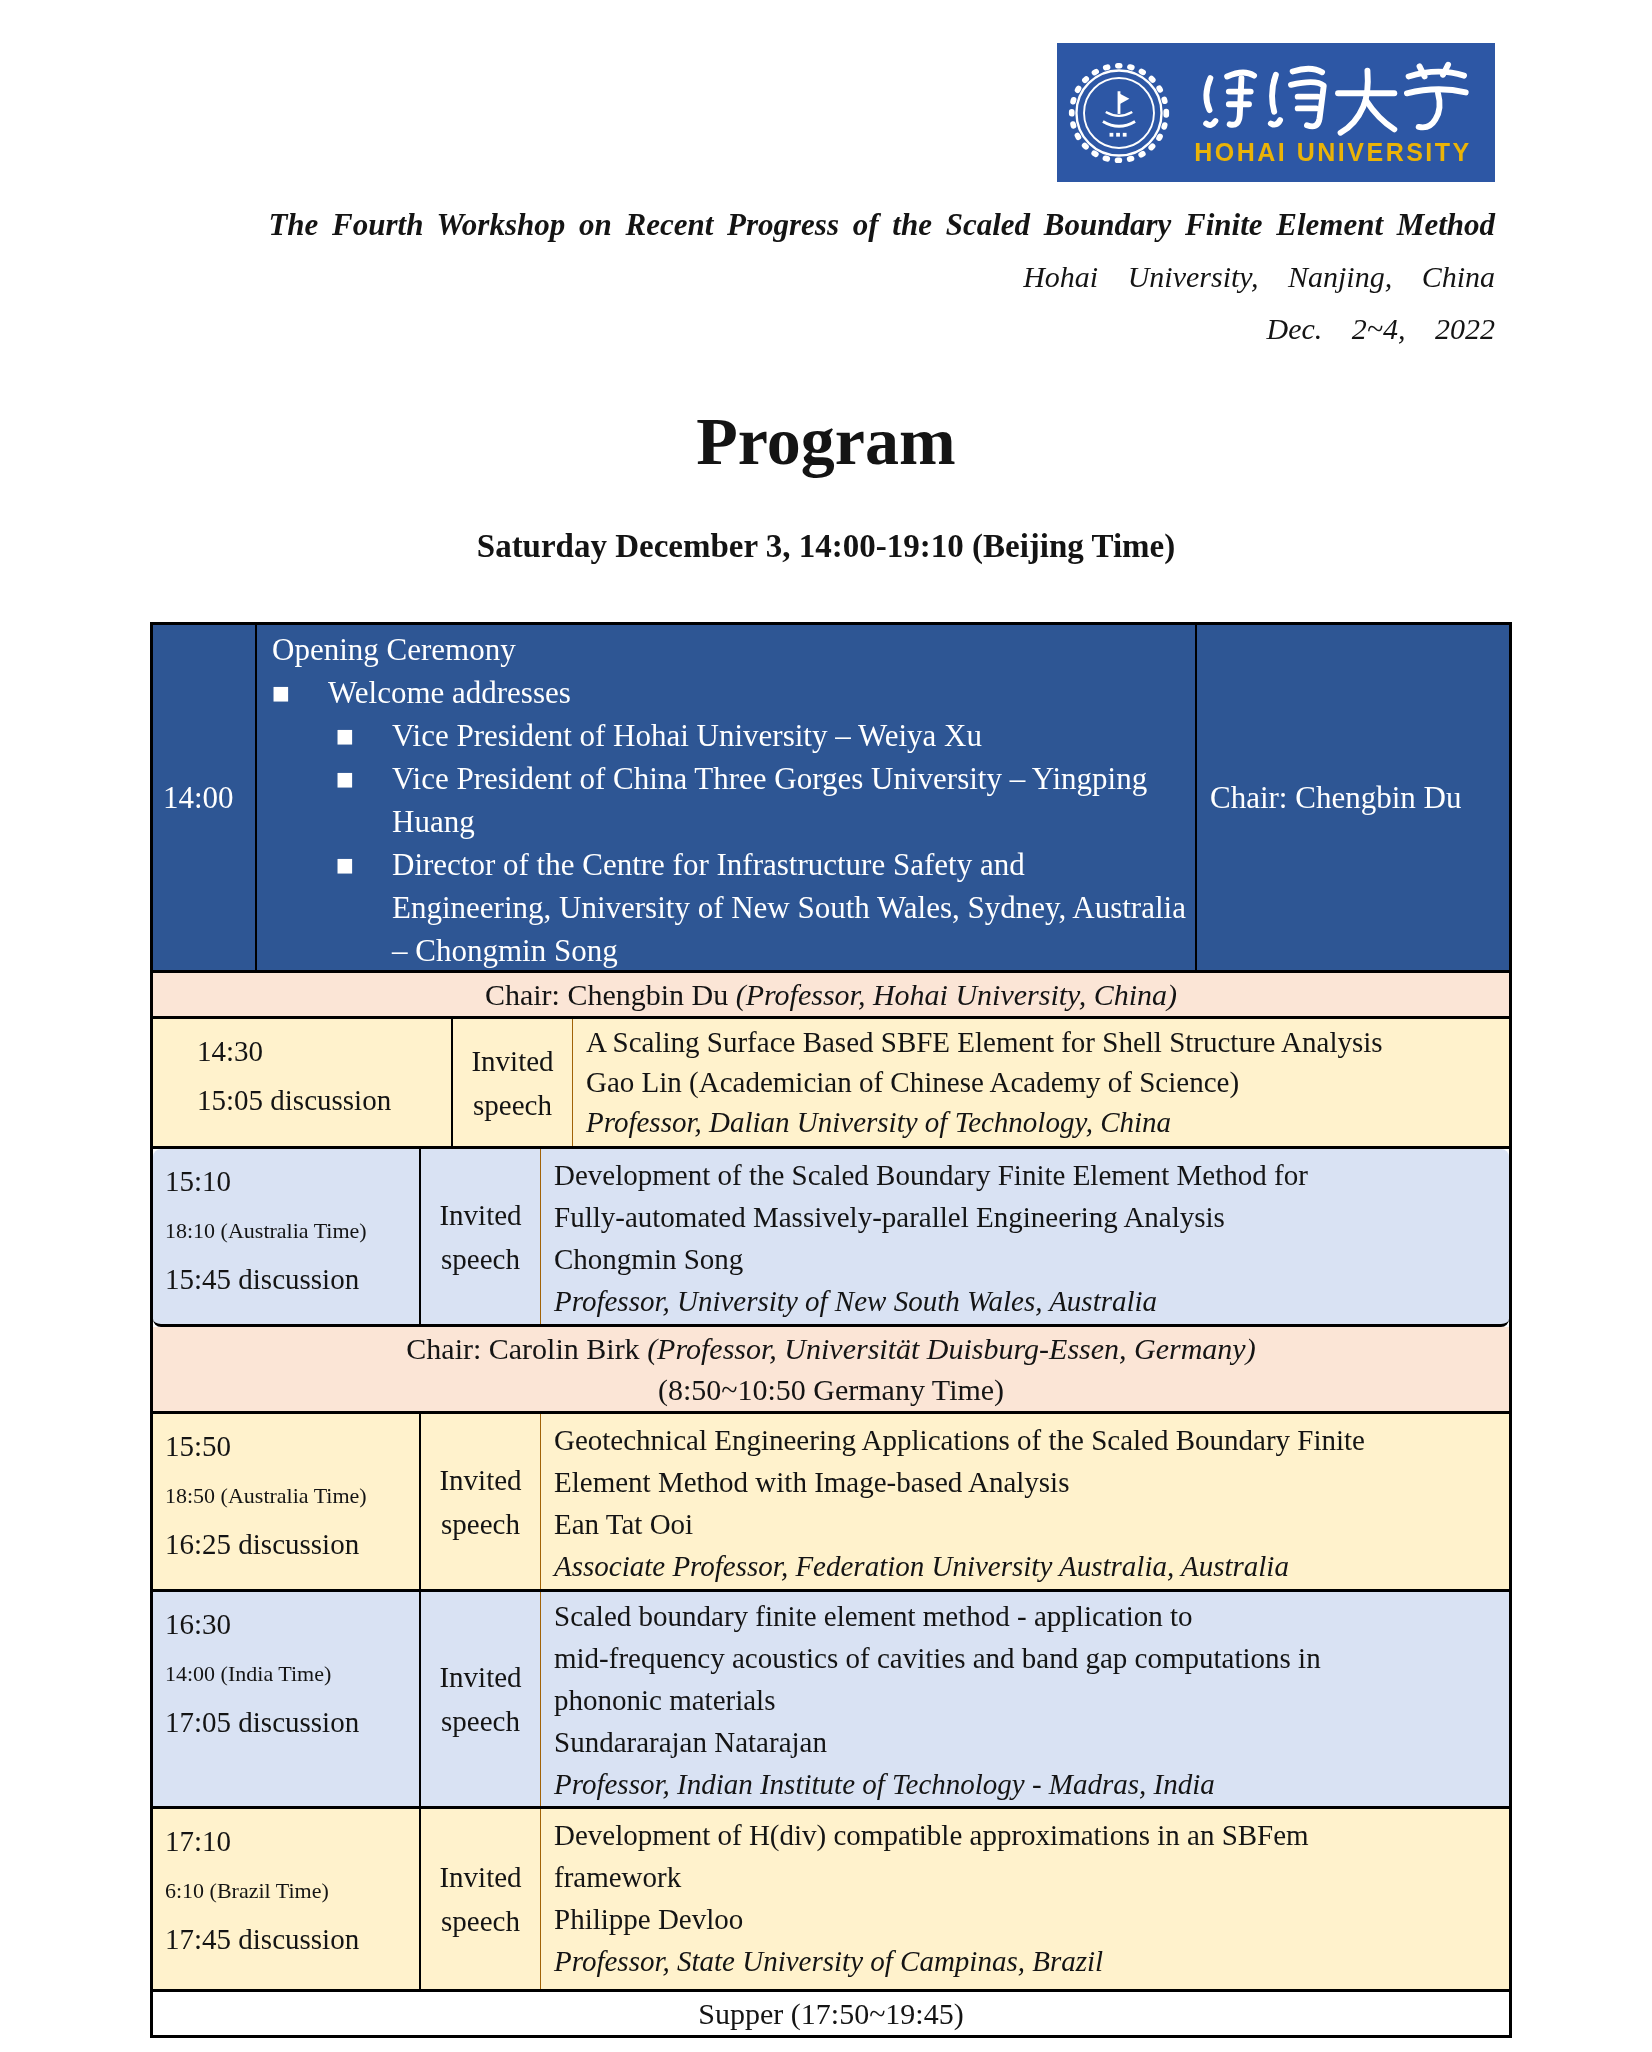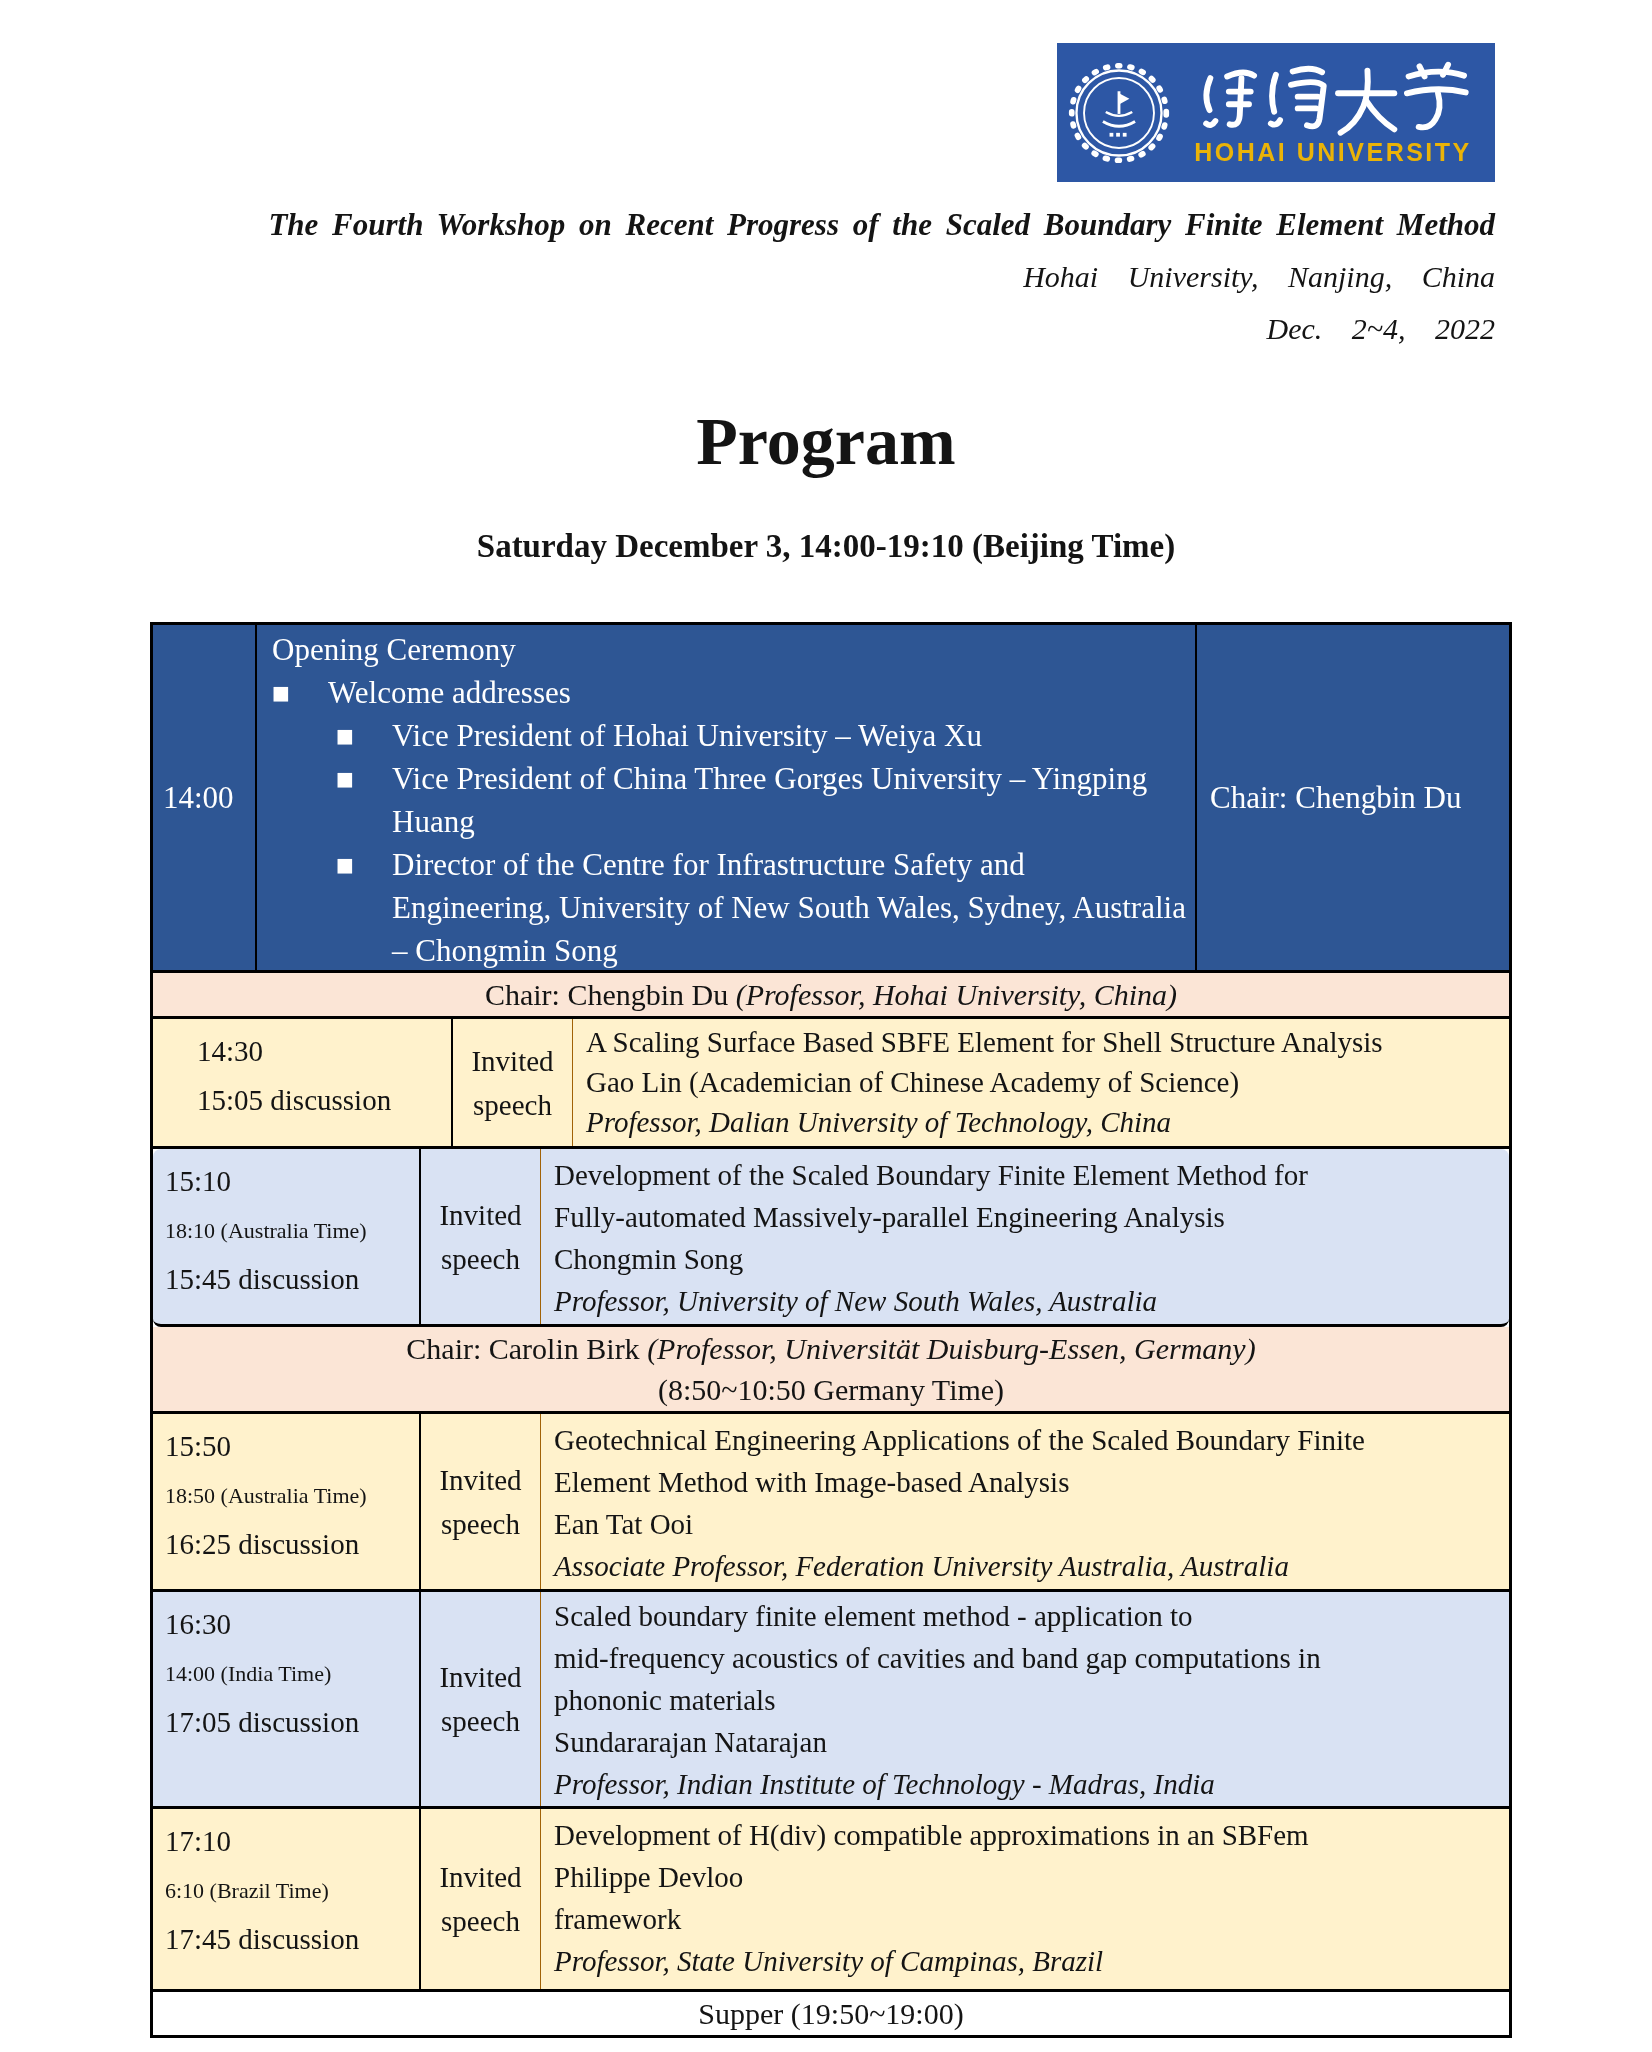--- a/index.html
+++ b/index.html
@@ -226,22 +226,22 @@
 
     <div class="row row-t4 bg-yellow">
       <div class="cell t-time">
         <div>17:10</div>
         <div class="alt">6:10 (Brazil Time)</div>
         <div>17:45 discussion</div>
       </div>
       <div class="cell t-type">Invited speech</div>
       <div class="cell t-content">
         <div>Development of H(div) compatible approximations in an SBFem</div>
+        <div>framework</div>
         <div>Philippe Devloo</div>
-        <div>framework</div>
         <div class="affil">Professor, State University of Campinas, Brazil</div>
       </div>
     </div>
 
-    <div class="row row-supper">Supper (19:50~19:00)</div>
+    <div class="row row-supper">Supper (17:50~19:45)</div>
 
   </div>
 </div>
 
 </body></html>

